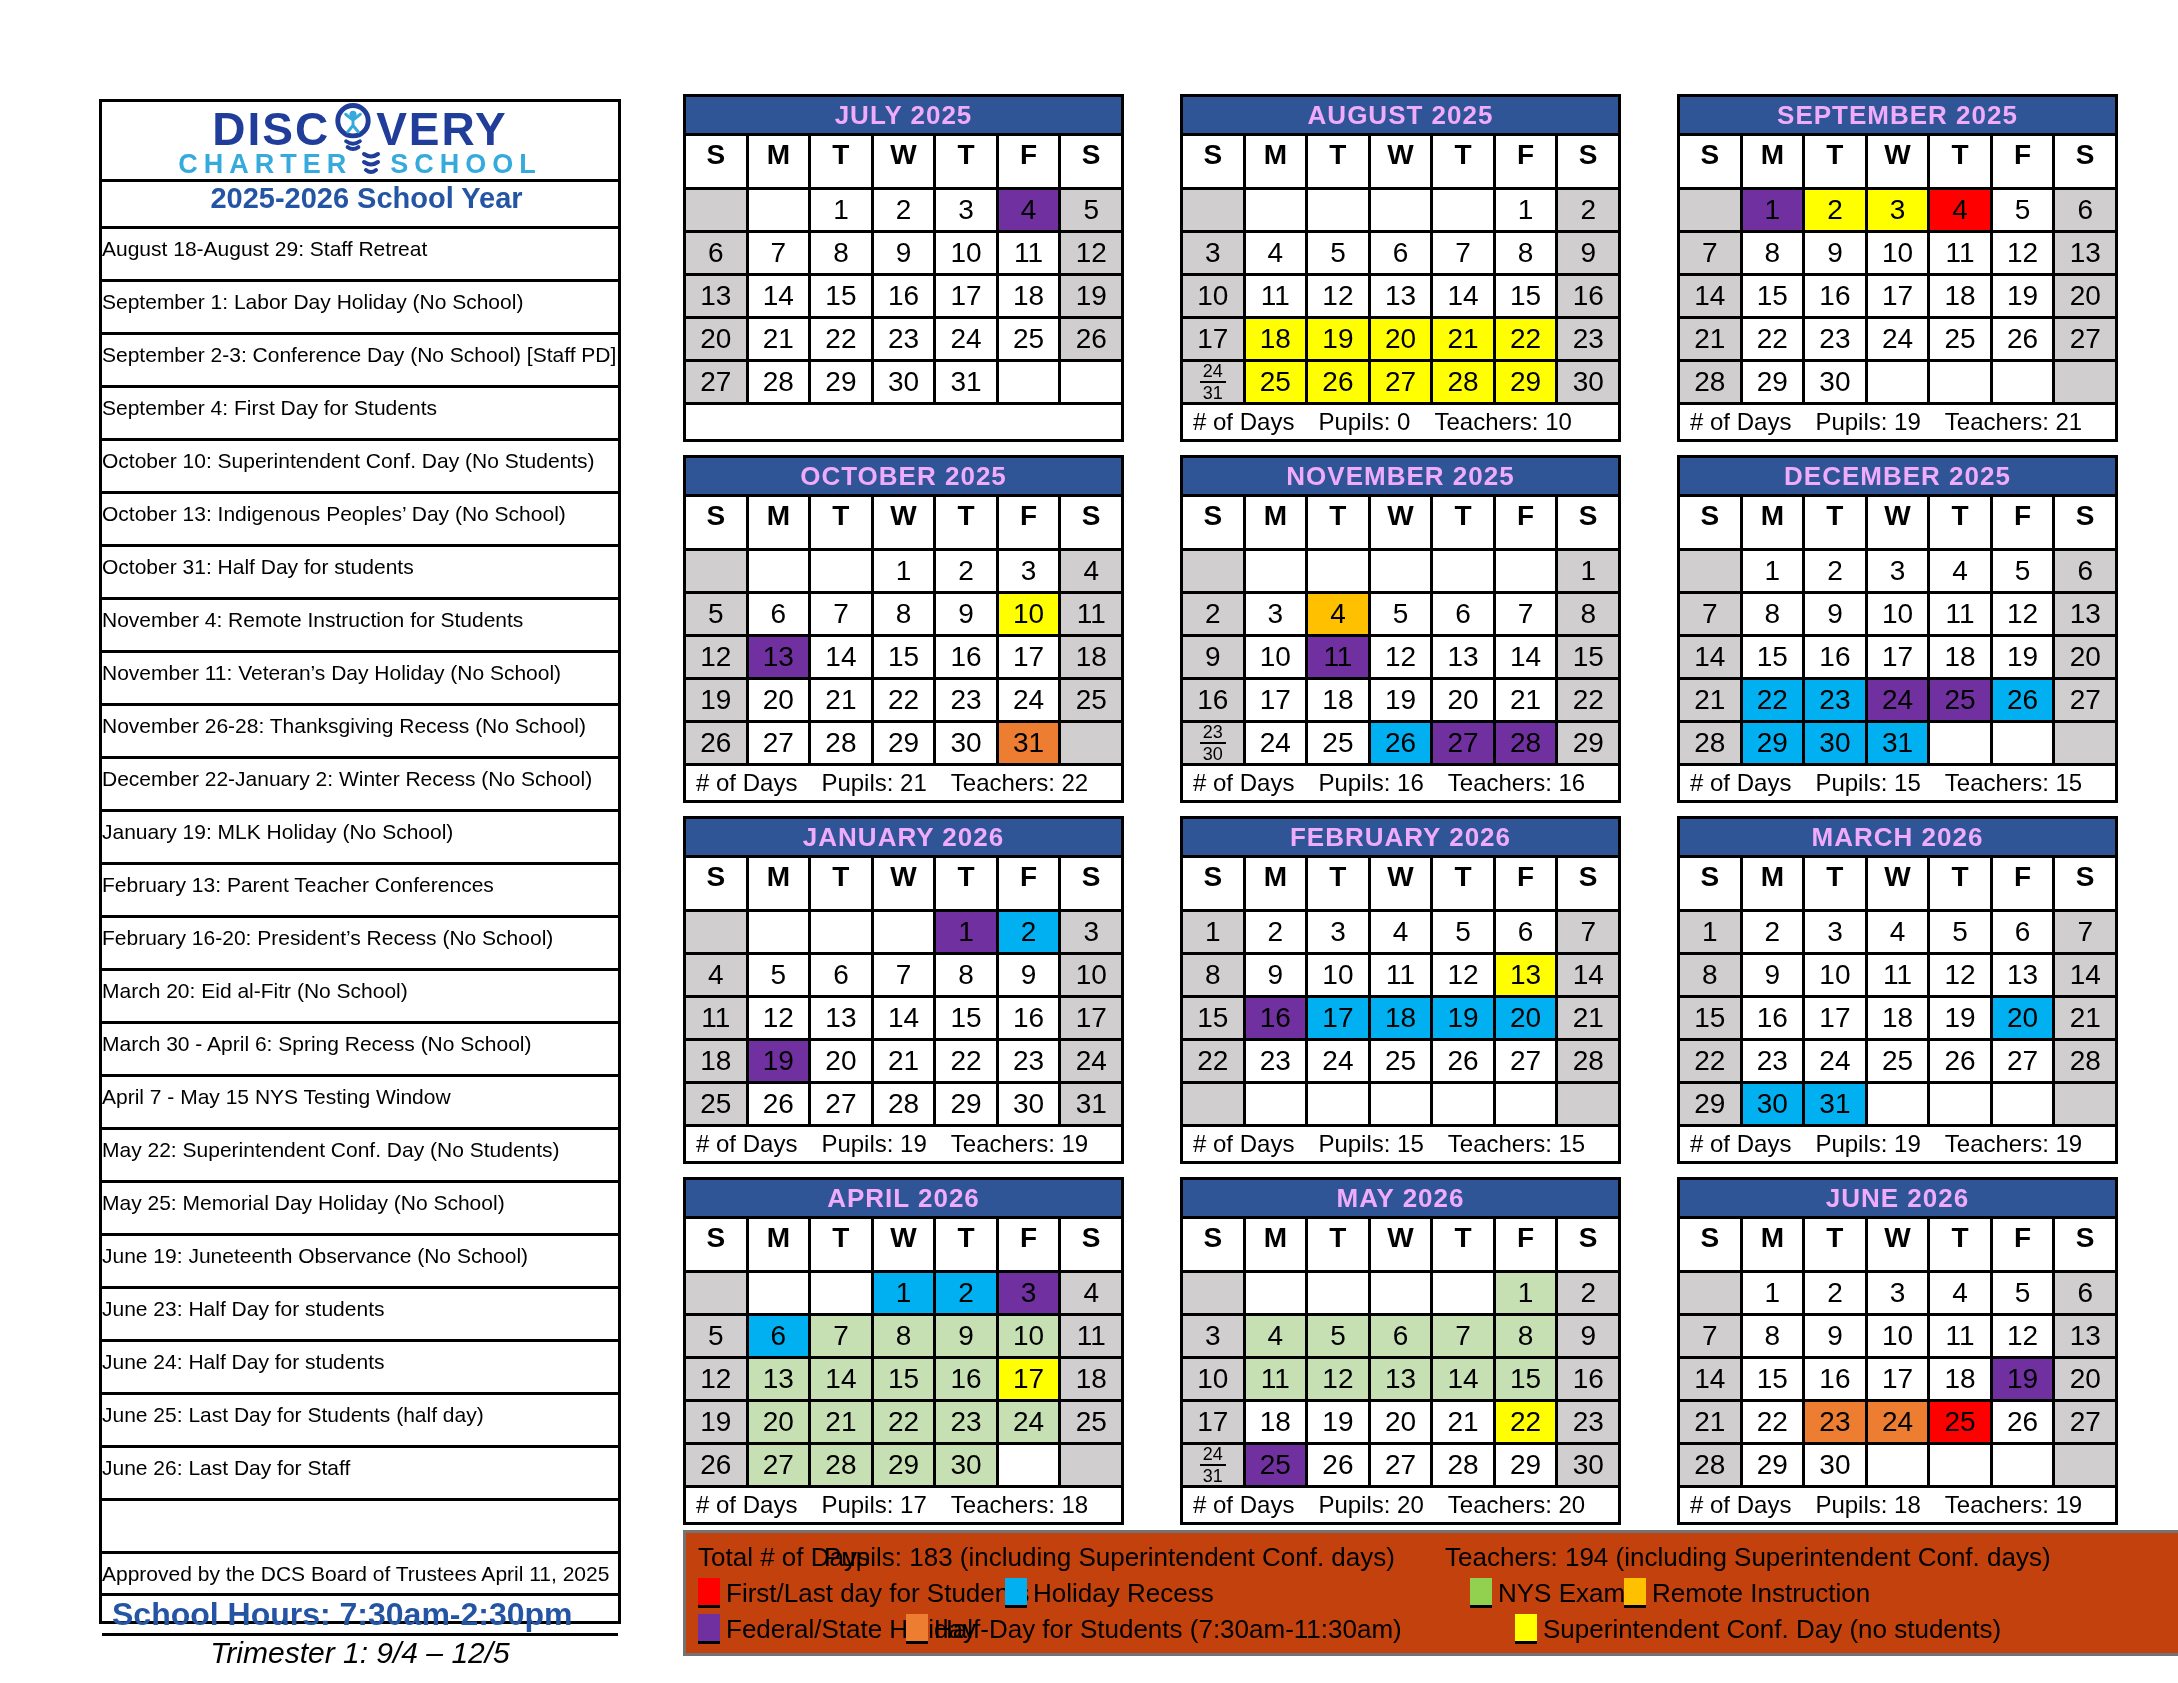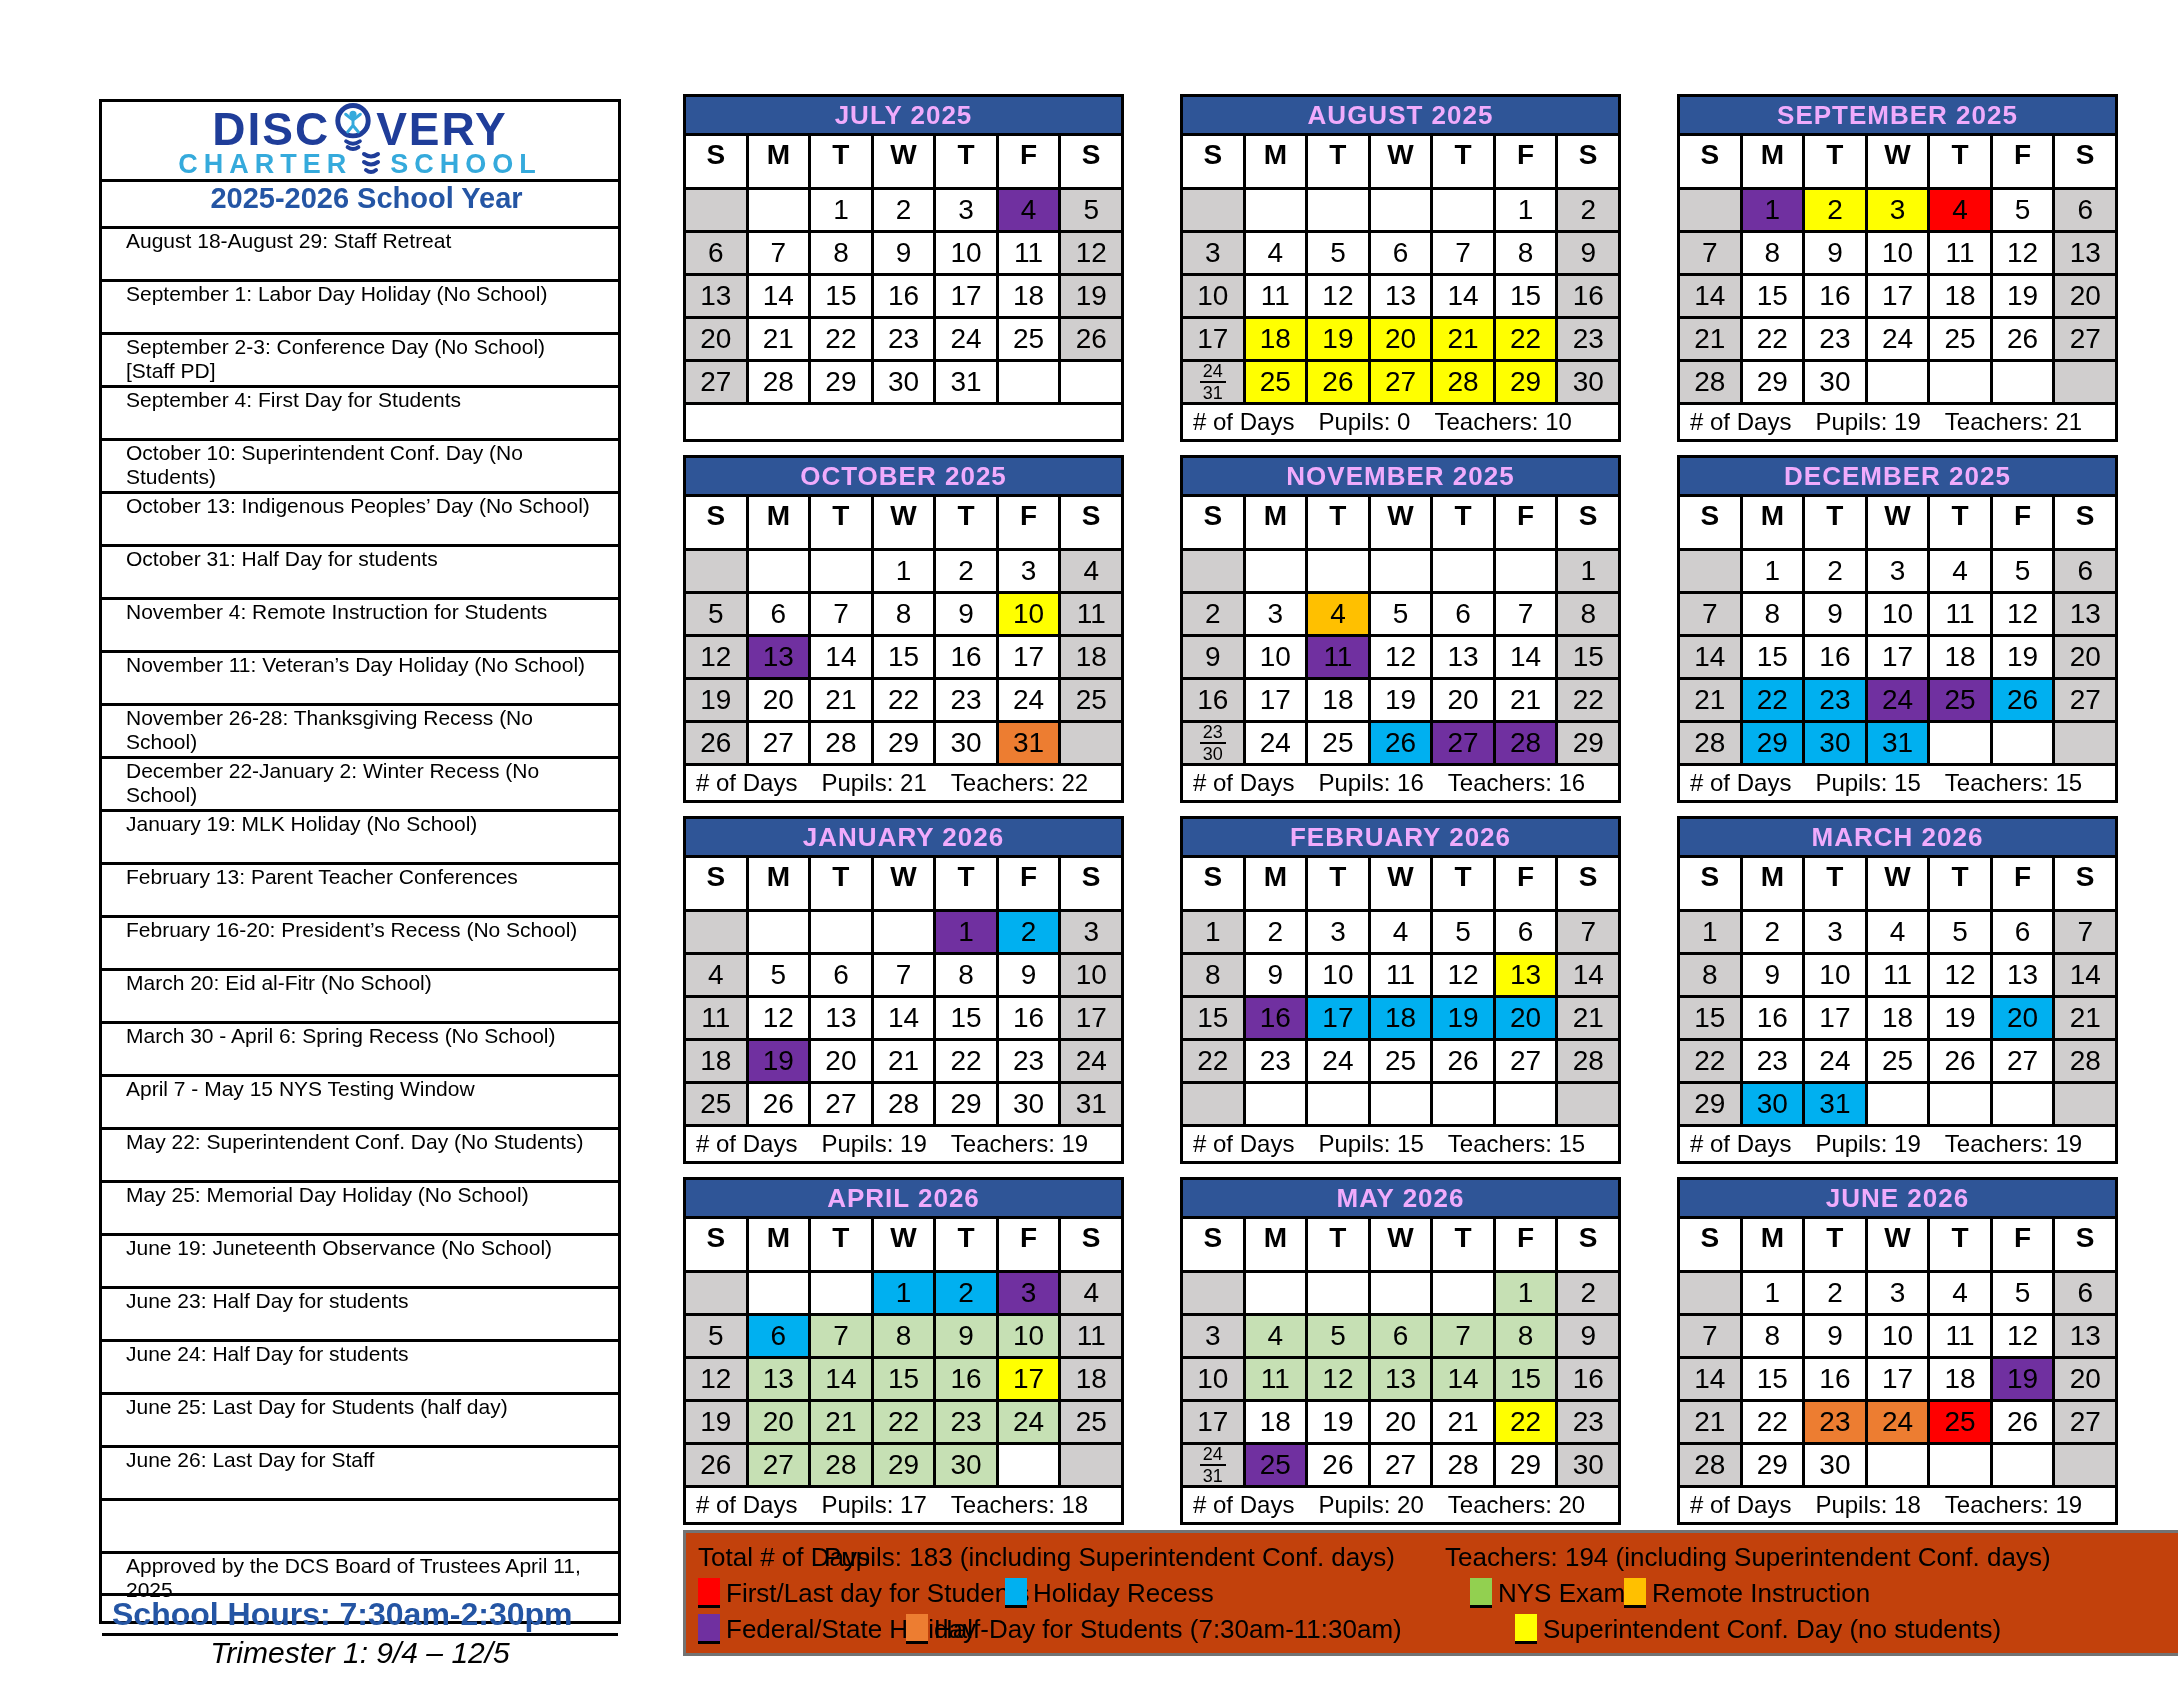--- a/index.html
+++ b/index.html
@@ -14,21 +14,21 @@
   .sidebar{
     position:absolute;left:99px;top:99px;width:522px;height:1525px;
     border:3px solid #000;background:#fff;display:flex;flex-direction:column;box-sizing:border-box;
   }
   .logo-row{height:111px;display:flex;flex-direction:column;align-items:center;justify-content:center;gap:0;}
   .logo-top{display:flex;align-items:center;font-weight:bold;font-size:46px;letter-spacing:2px;color:#1F3D99;line-height:1;}
   .logo-bottom{display:flex;align-items:center;gap:8px;font-weight:bold;font-size:27px;letter-spacing:6px;color:#35AADC;line-height:1;margin-top:-6px;}
   .year-row{height:48px;border-top:3px solid #000;display:flex;align-items:center;justify-content:center;
     font-size:29px;font-weight:bold;color:#2455A4;padding-left:13px;}
   .sb-items{display:flex;flex-direction:column;}
-  .sb-row{height:39px;border-top:3px solid #000;display:flex;padding:0 24px;font-size:21px;flex:none;margin-top:11px;}
+  .sb-row{height:39px;border-top:3px solid #000;display:flex;align-items:center;padding:0 0;font-size:21px;flex:none;margin-top:11px;}
   .hours-row{height:51px;border-top:3px solid #000;display:flex;align-items:center;padding:0 10px;
     font-size:32px;font-weight:bold;color:#2455A4;}
   .tri-box{border-top:3px solid #000;flex:1;display:flex;flex-direction:column;align-items:center;justify-content:center;
     gap:12px;font-size:30px;font-style:italic;}
 
   
   .months{
     position:absolute;left:683px;top:94px;width:1436px;
     display:grid;grid-template-columns:repeat(3,441px);column-gap:56px;row-gap:13px;
   }

